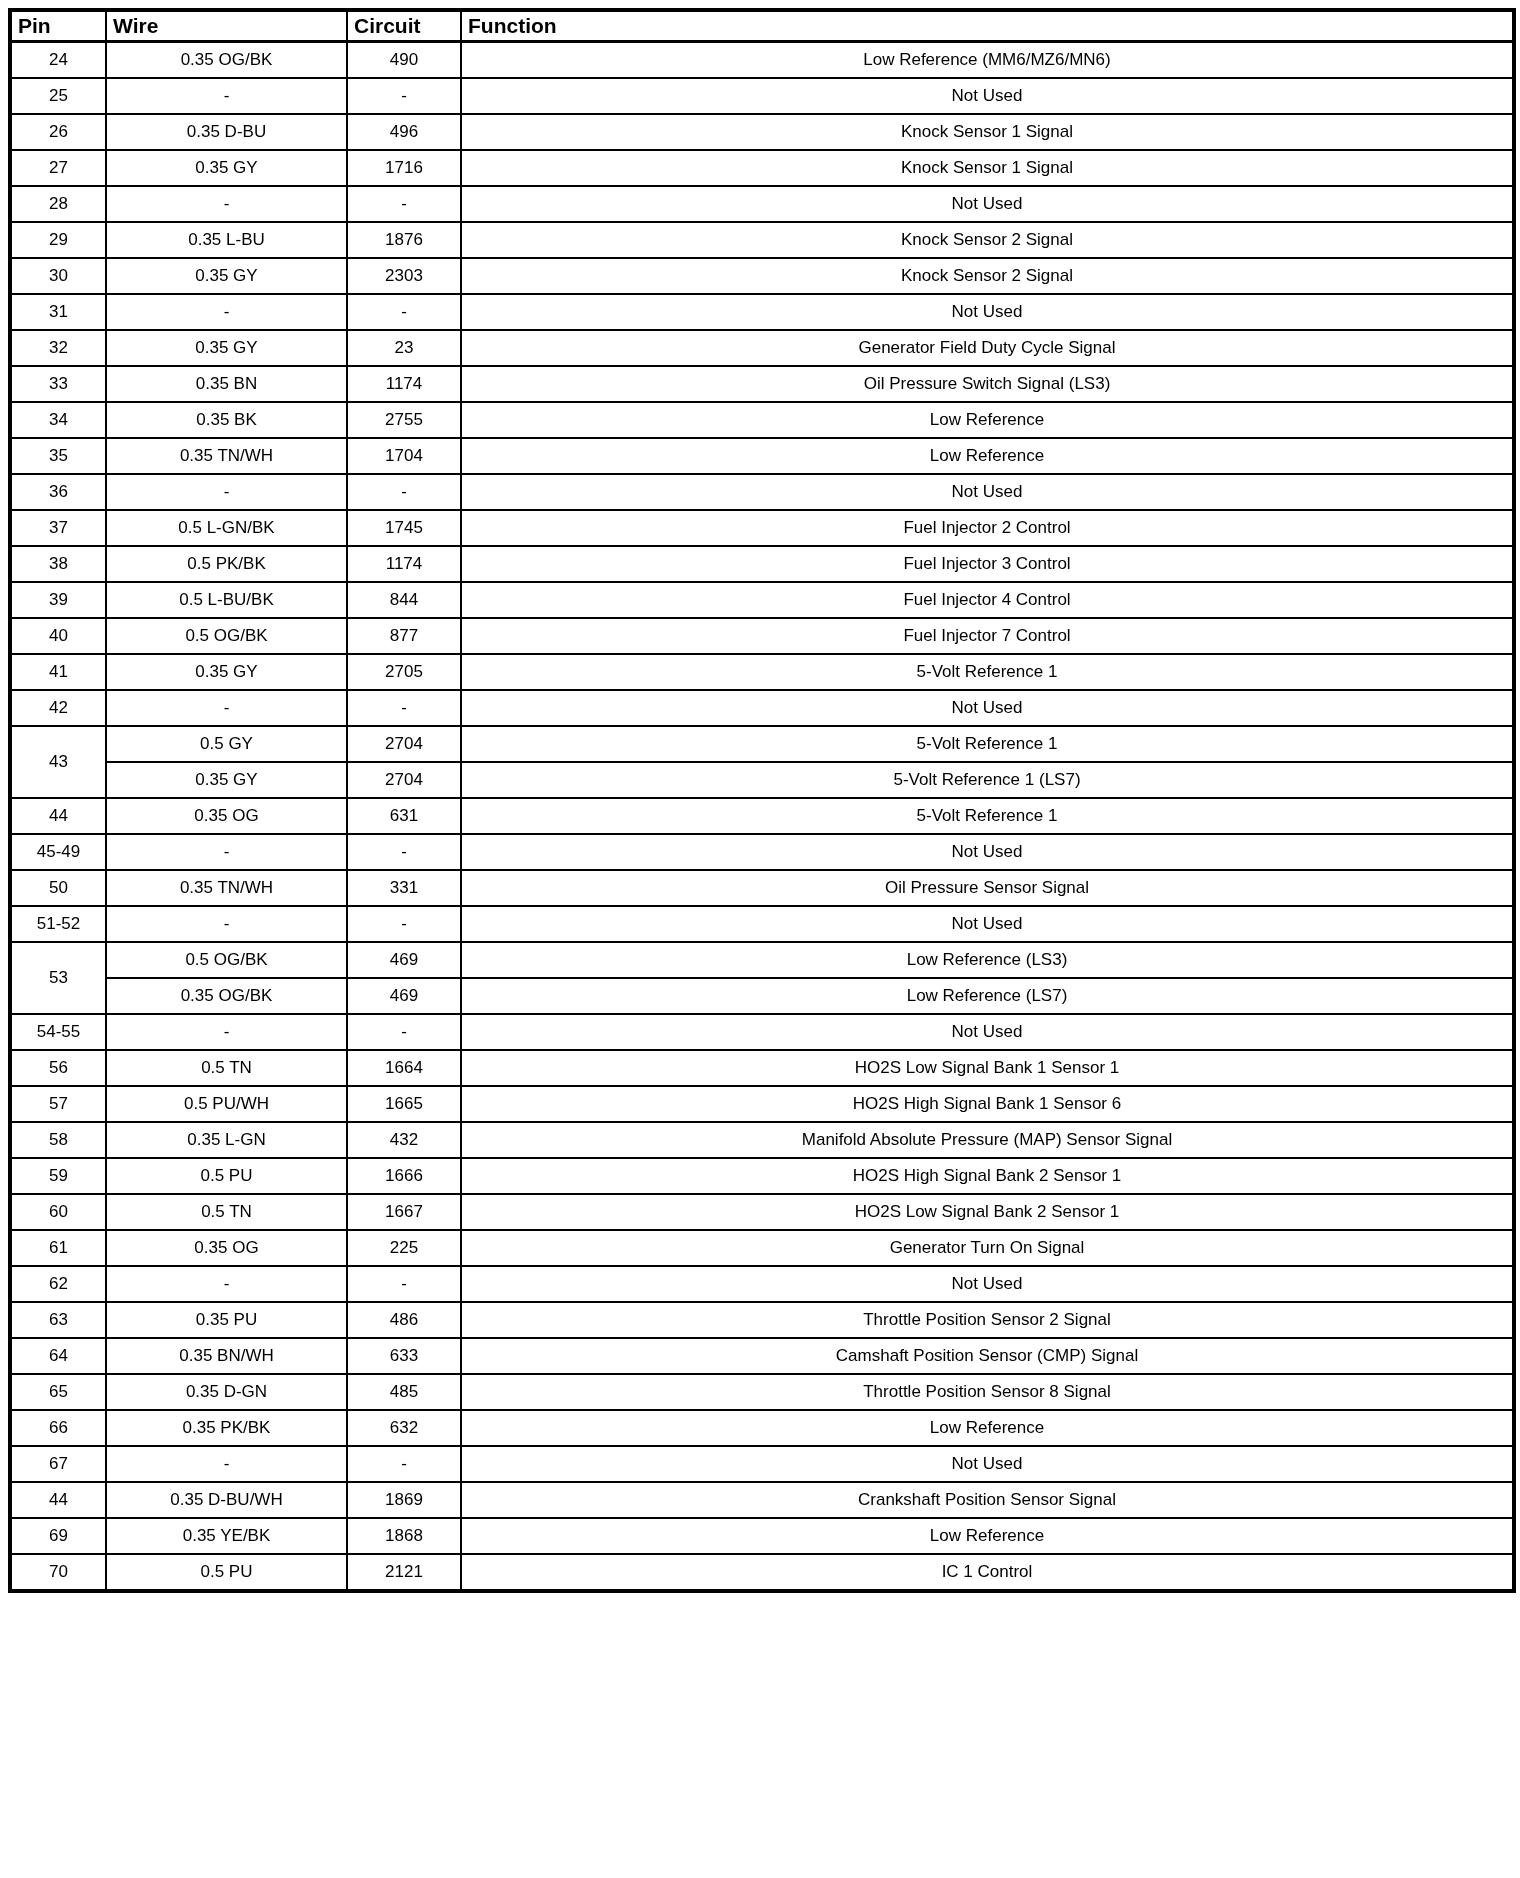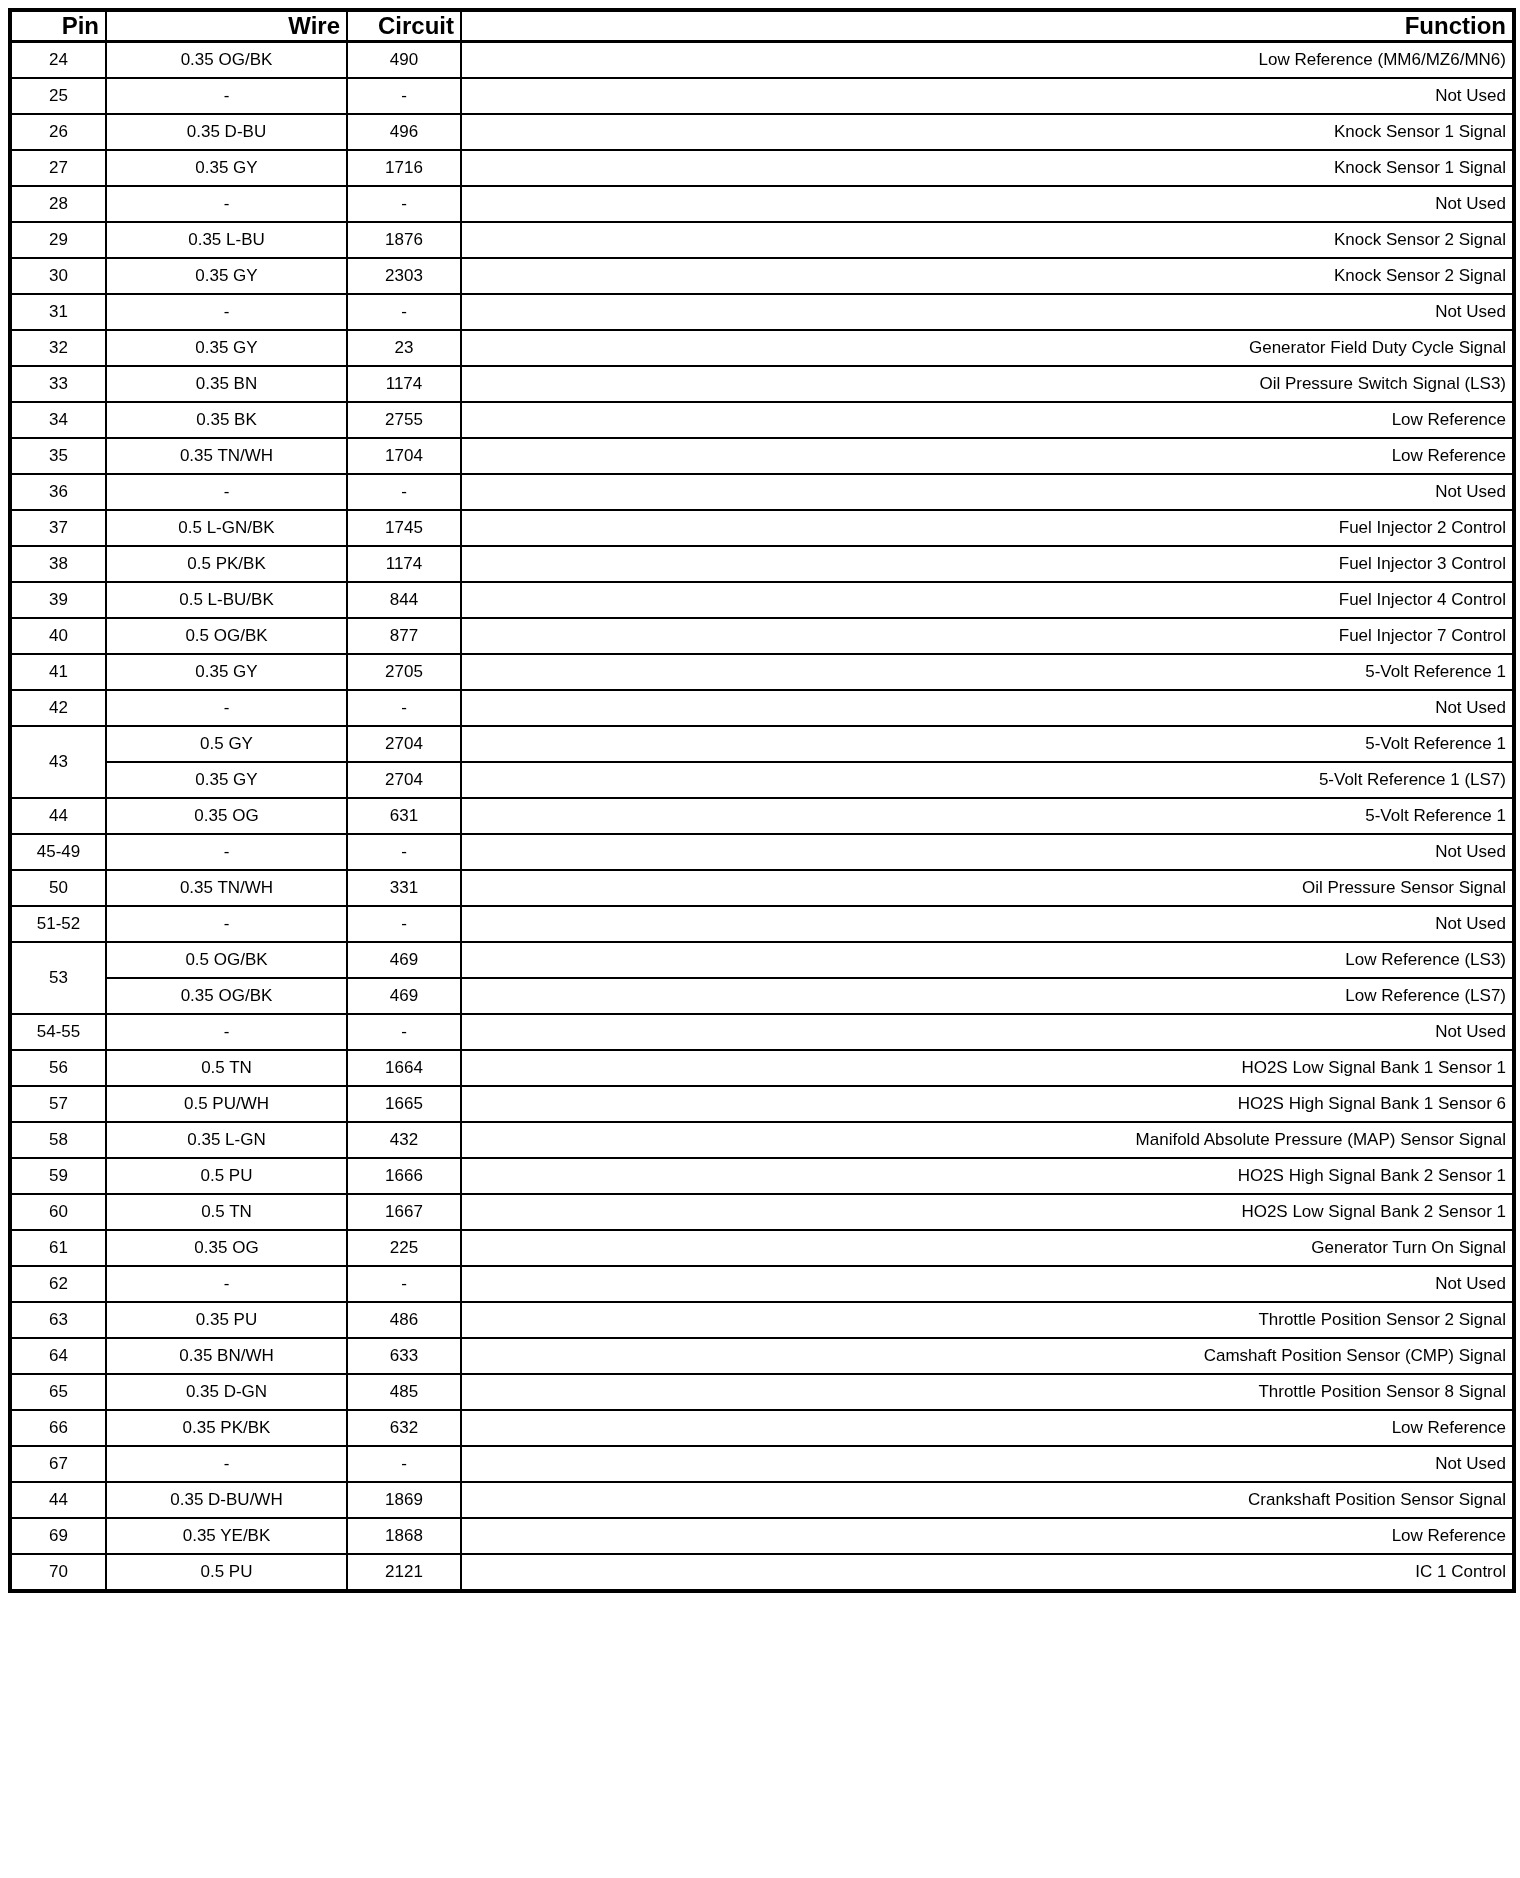--- a/index.html
+++ b/index.html
@@ -28,31 +28,31 @@
     border: 2px solid #000;
     font-size: 17px;
     line-height: 22px;
     padding: 5px 6px;
     height: 24px;
     overflow: hidden;
     white-space: nowrap;
   }
   table.pinout th {
     font-weight: bold;
-    font-size: 24px;
-    text-align: right;
+    font-size: 21px;
+    text-align: left;
     border-bottom: 3px solid #000;
     height: 20px;
     padding: 3px 6px;
   }
   td.pin, td.wire, td.circuit {
     text-align: center;
   }
   td.function {
-    text-align: right;
+    text-align: center;
     padding-left: 8px;
   }
   col.c-pin      { width: 96px; }
   col.c-wire     { width: 241px; }
   col.c-circuit  { width: 114px; }
   col.c-function { width: 1053px; }
 </style>
 </head>
 <body>
 

